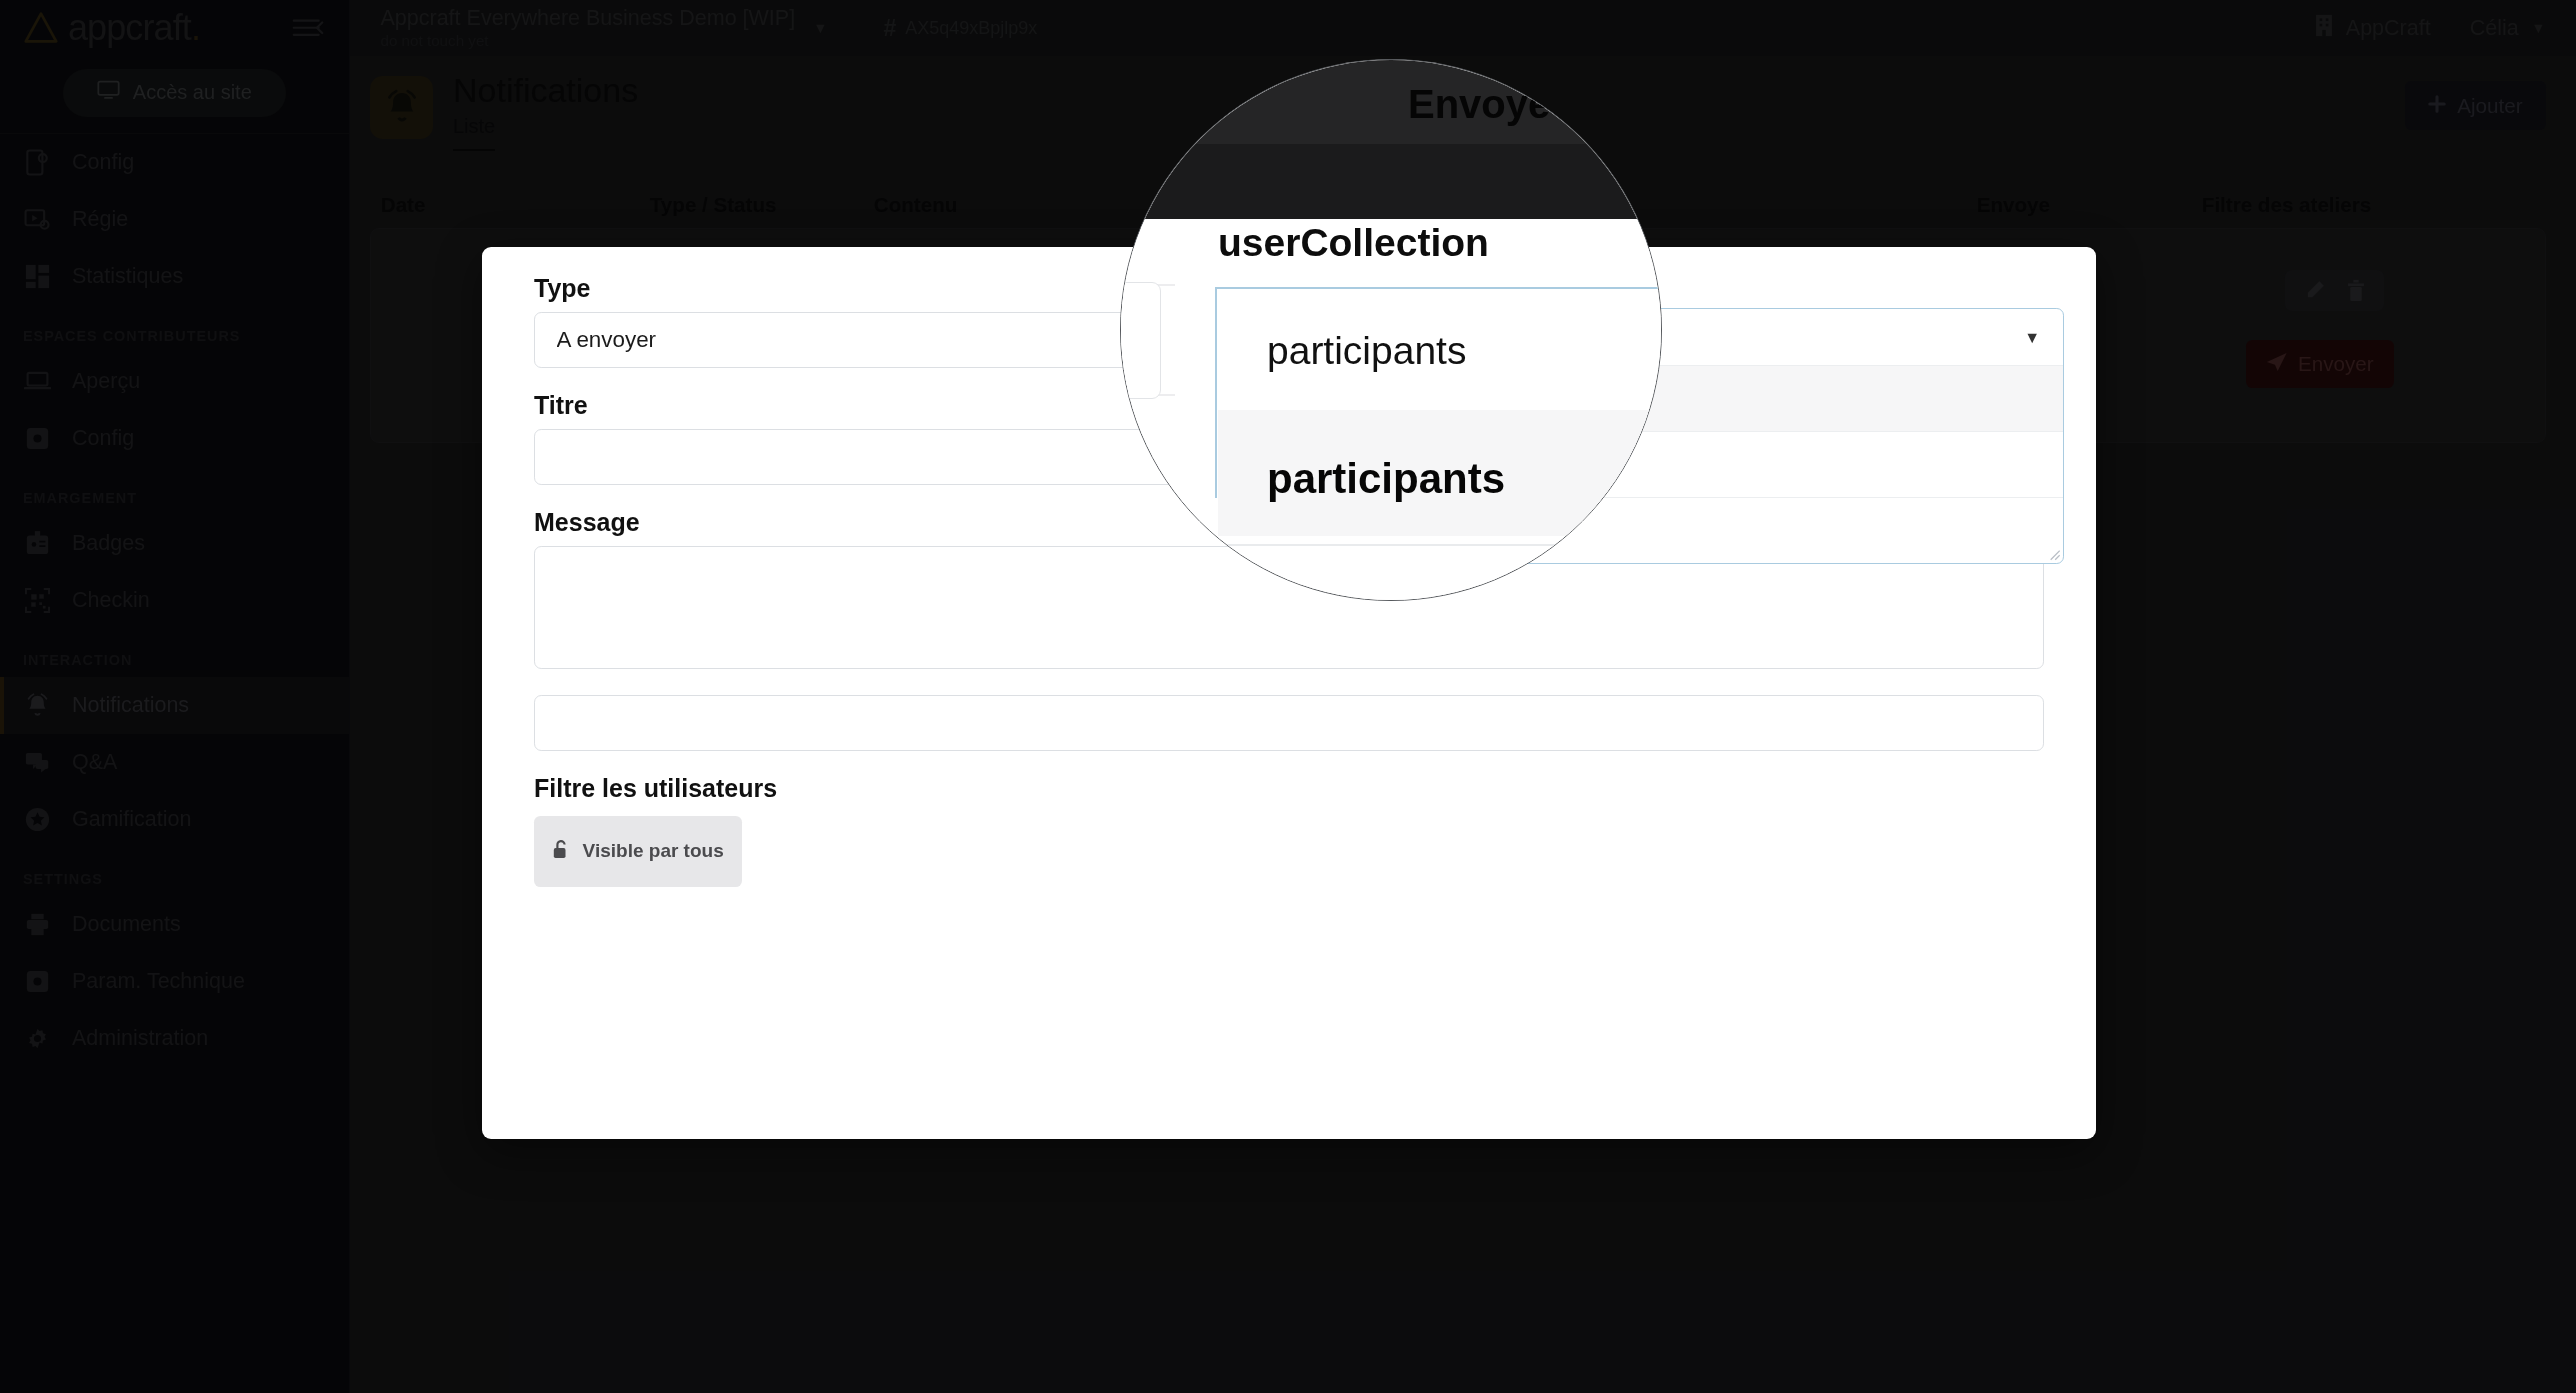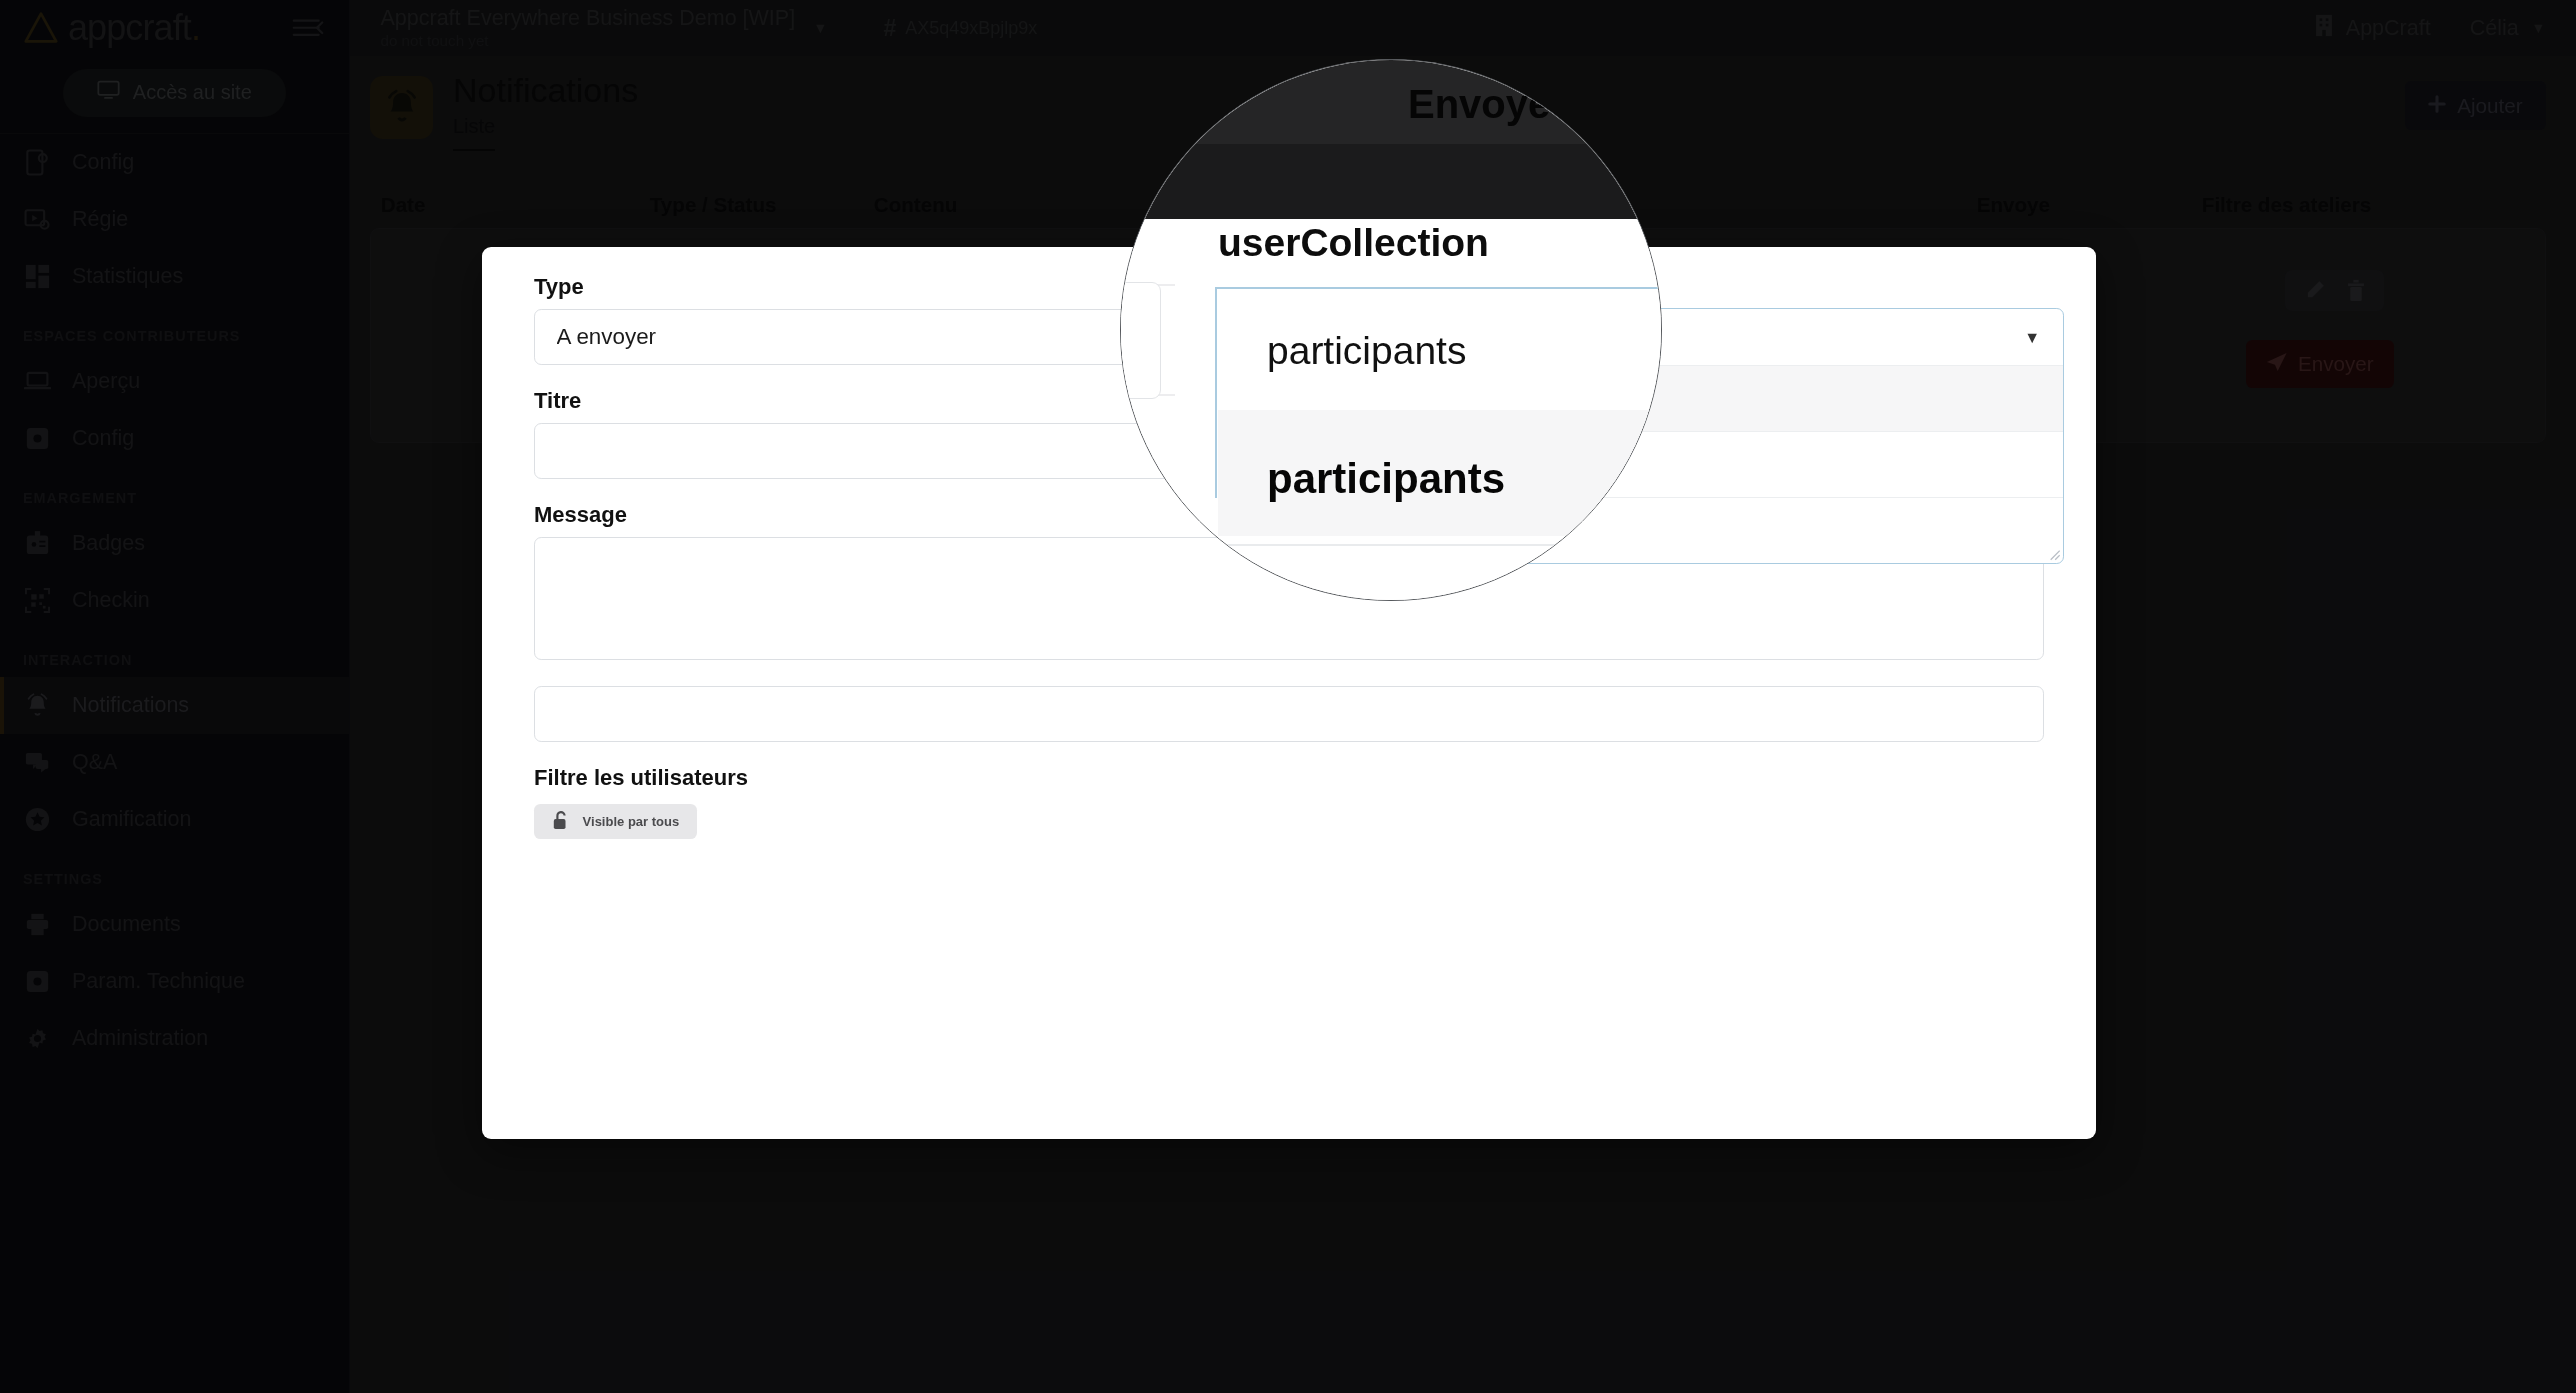--- a/index.html
+++ b/index.html
@@ -113,35 +113,35 @@
 
   
   .scrim { position:absolute; inset:0; background:rgba(0,0,0,0.55); }
   .modal {
     position:absolute; left:482px; top:247px; width:1614px; height:892px;
     background:#fff; border-radius:9px; box-shadow:0 12.6px 45px rgba(0,0,0,.45);
     display:flex; flex-direction:column; overflow:visible;
   }
   .modal-body { padding:27px 52px 0; flex:1; position:relative; }
   .fld { margin-bottom:23px; }
-  .flabel { font-size:22px; font-weight:700; color:#111; margin-bottom:9px; }
+  .flabel { font-size:25px; font-weight:700; color:#111; margin-bottom:9px; }
   .finput {
     width:100%; height:56px; border:0.9px solid #dcdfe3; border-radius:7.2px;
     background:#fff; font-size:22.4px; color:#1b1b1b; padding:0 21.5px;
     font-family:"Liberation Sans",sans-serif;
   }
   .ftext {
     width:100%; height:123px; border:0.9px solid #dcdfe3; border-radius:7.2px;
     background:#fff; font-size:22.4px; padding:14.4px 21.5px; resize:none;
     font-family:"Liberation Sans",sans-serif;
   }
   .chip {
     display:inline-flex; align-items:center; gap:12.6px;
     background:#e7e7e9; color:#4b4b4e; border:none; border-radius:6.3px;
-    padding:6px 18px; font-size:13px; font-weight:700; cursor:pointer;
+    padding:23px 18px; font-size:19px; font-weight:700; cursor:pointer;
     font-family:"Liberation Sans",sans-serif;
   }
   .modal-foot {
     height:100px; border-top:0.9px solid #e3e6ea; background:#fbfcfd;
     border-radius:0 0 9px 9px; display:flex; align-items:center; padding:0 52px; gap:18px;
   }
   .code-btn {
     width:56px; height:56px; background:#e2e2e4; border:none; border-radius:7.2px;
     display:flex; align-items:center; justify-content:center; cursor:pointer;
   }

